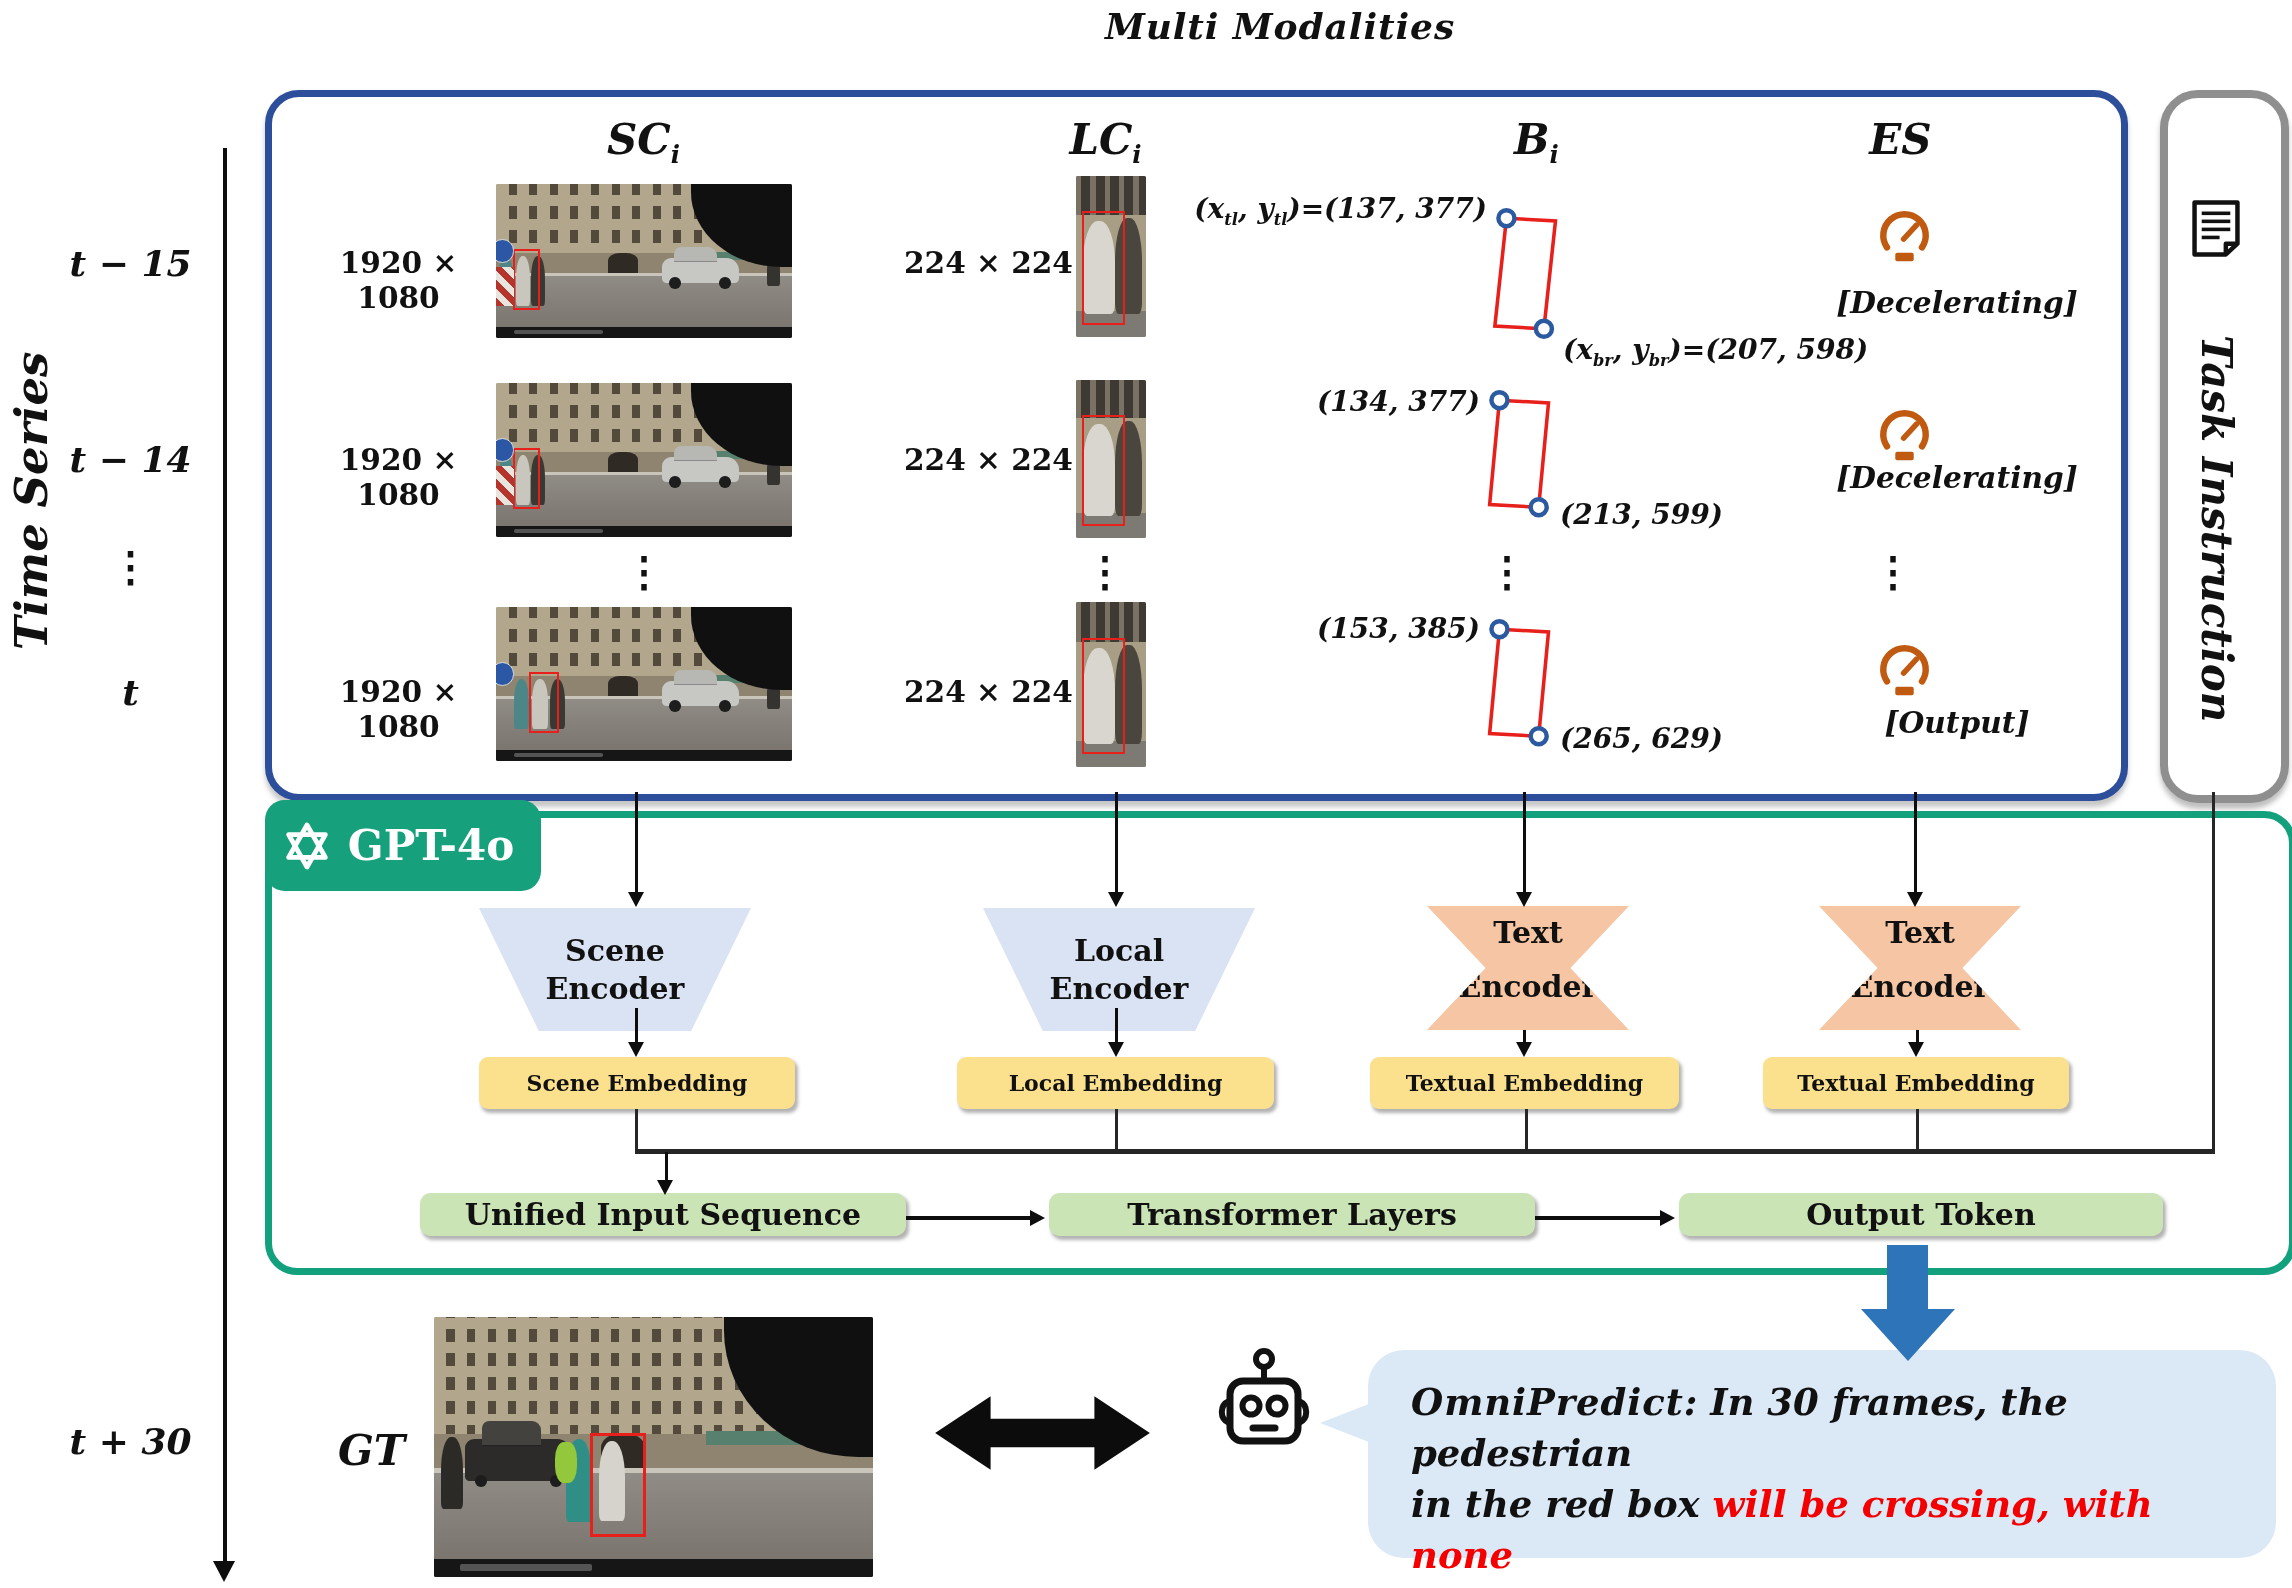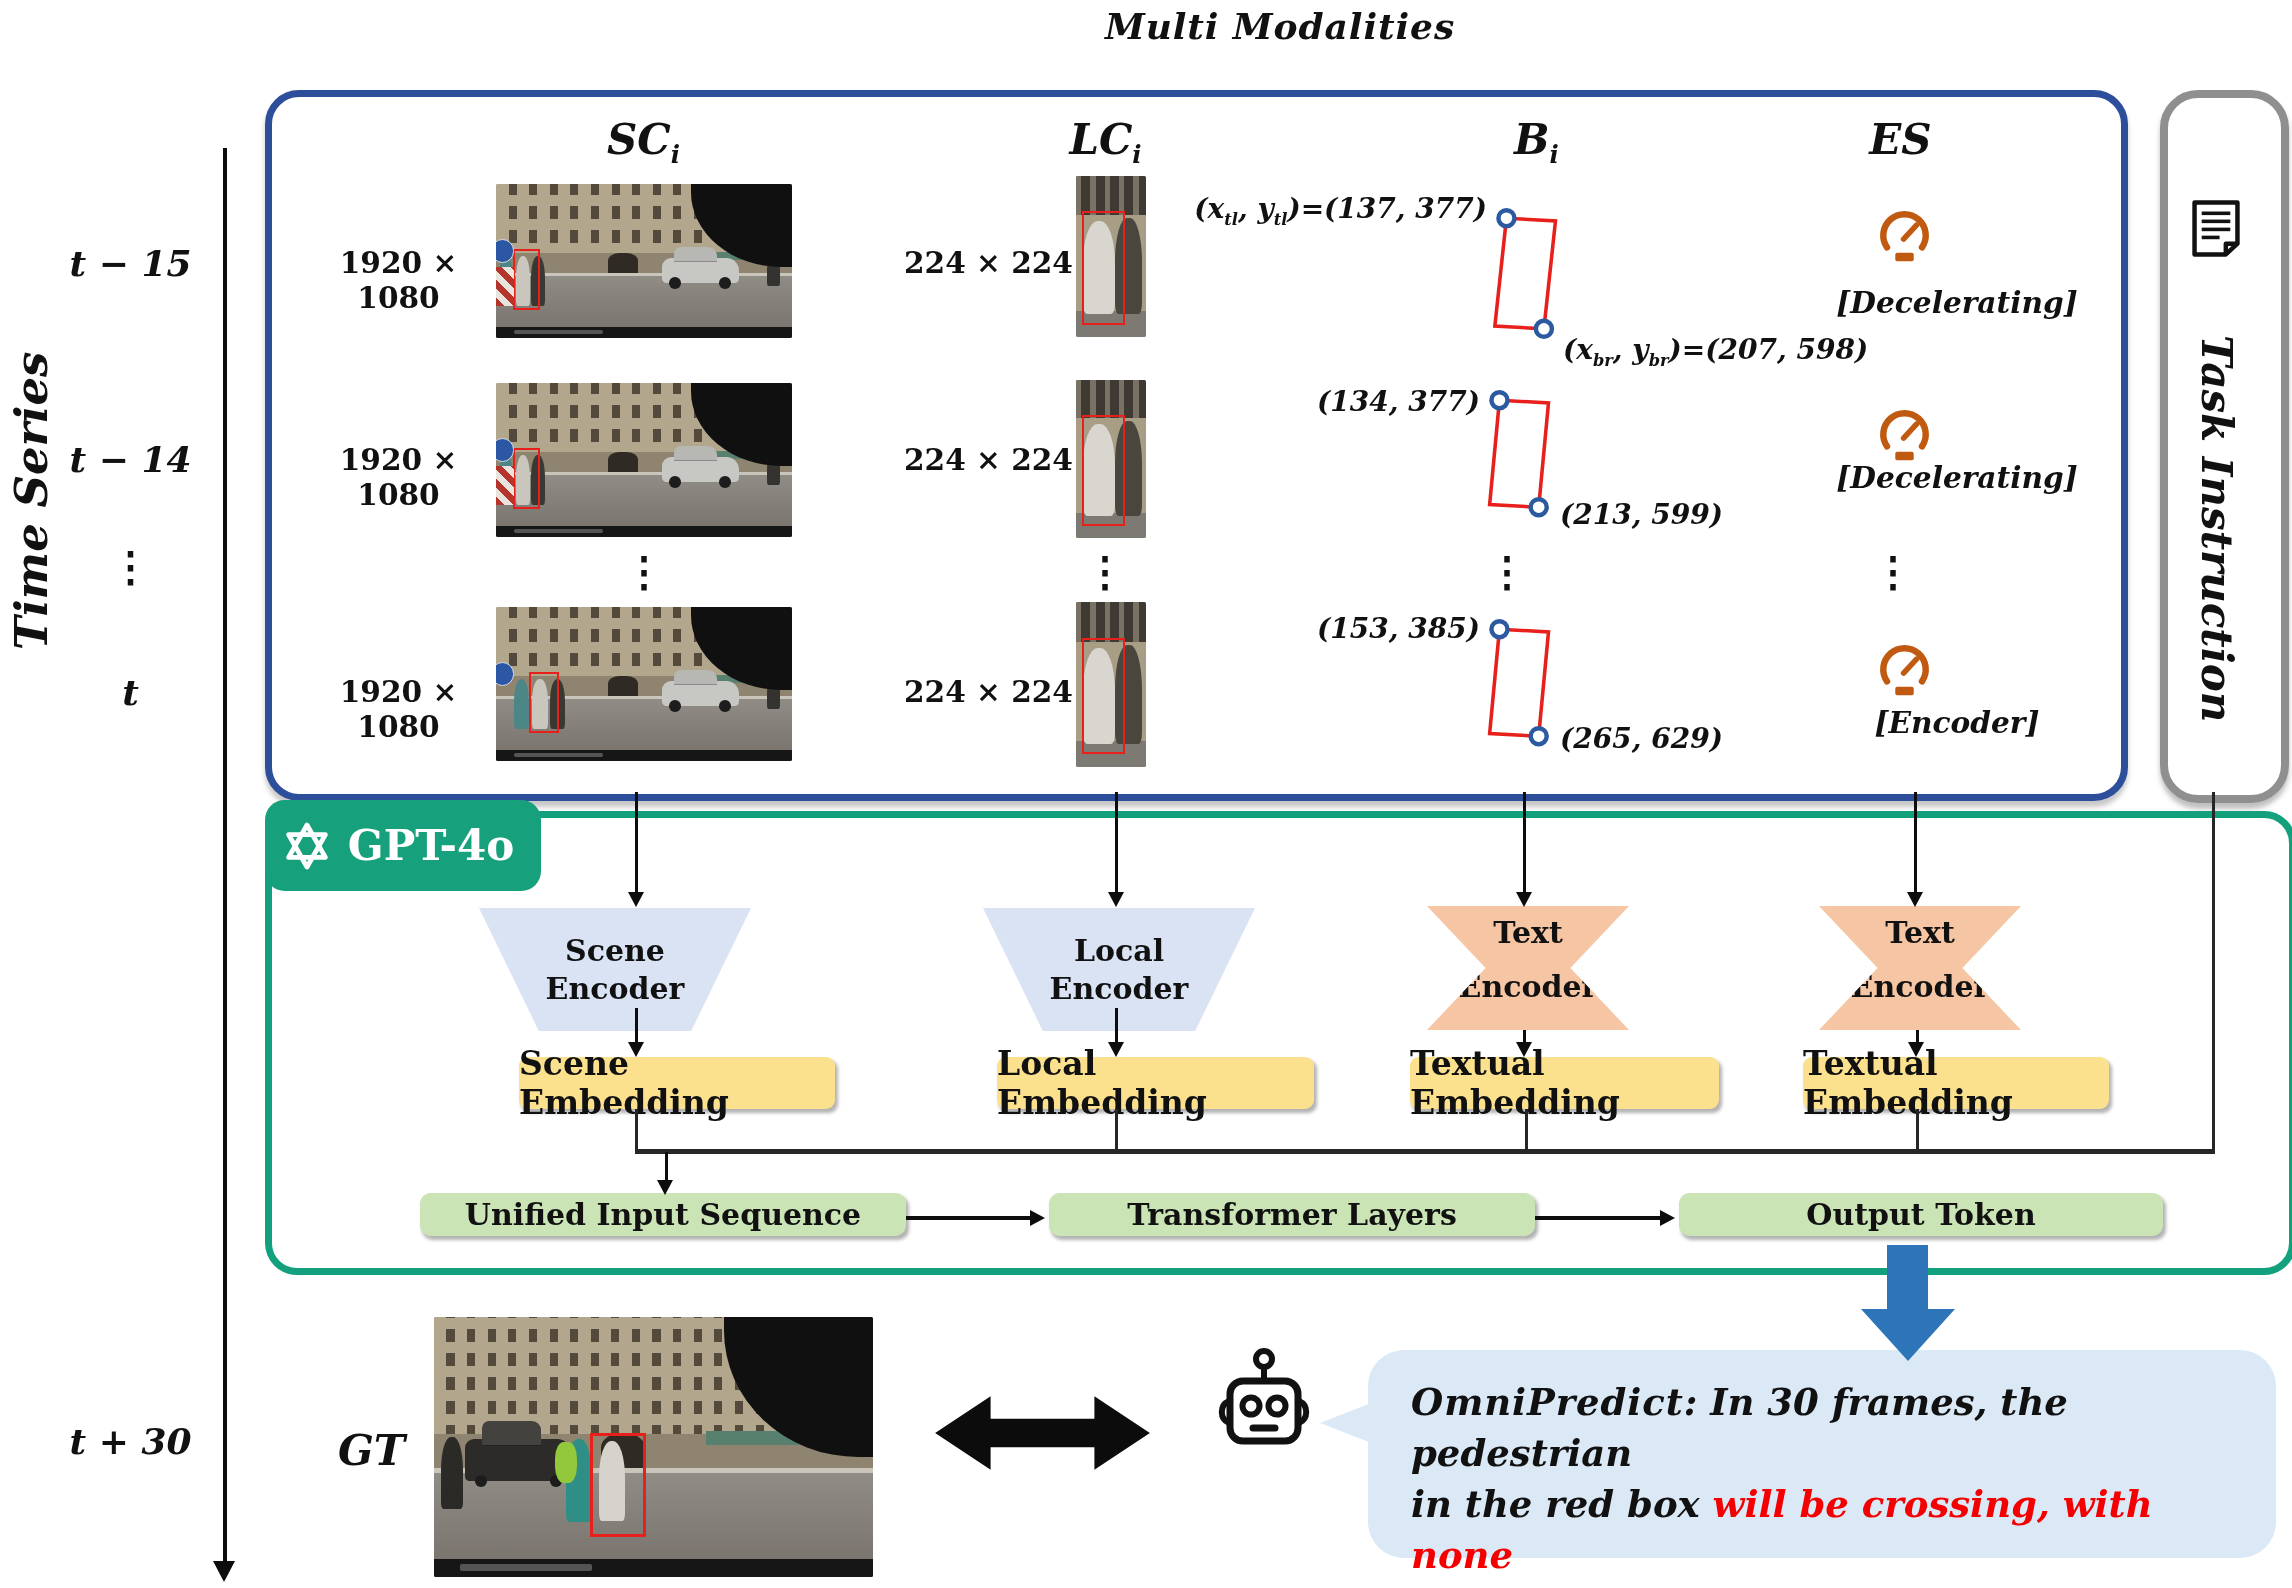--- a/index.html
+++ b/index.html
@@ -123,22 +123,22 @@
 
   
   .enc{z-index:4;display:flex;flex-direction:column;align-items:center;font-size:30px;font-weight:700;
     filter:drop-shadow(2.7px 3.6px 2.7px rgba(0,0,0,.28));}
   .enc-trap{justify-content:center;gap:3.6px;background:var(--encoder-blue);
     clip-path:polygon(0 0,100% 0,78% 100%,22% 100%);width:272px;height:123px;top:908px;}
   .e-scene{left:479px;} .e-local{left:983px;}
   .enc-hour{justify-content:space-between;padding:9px 0 26px;box-sizing:border-box;background:var(--encoder-salmon);
     clip-path:polygon(0 0,100% 0,71% 50%,100% 100%,0 100%,29% 50%);width:202px;height:124px;top:906px;}
   .e-text1{left:1427px;} .e-text2{left:1819px;}
-  .emb{top:1057px;height:52px;border-radius:9px;background:var(--embedding-yellow);font-size:33px;font-weight:700;
-    display:flex;align-items:center;justify-content:center;box-shadow:2.7px 3.6px 3.6px rgba(0,0,0,.3);z-index:4;margin-left:40px;}
+  .emb{top:1057px;height:52px;border-radius:9px;background:var(--embedding-yellow);font-size:22px;font-weight:700;
+    display:flex;align-items:center;justify-content:center;box-shadow:2.7px 3.6px 3.6px rgba(0,0,0,.3);z-index:4;}
   .m-scene{left:479px;width:316px;} .m-local{left:957px;width:317px;}
   .m-text1{left:1370px;width:309px;} .m-text2{left:1763px;width:306px;}
   .pipe{top:1193px;height:43px;border-radius:10.7px;background:var(--pipeline-green);font-size:30px;font-weight:700;
     display:flex;align-items:center;justify-content:center;box-shadow:2.7px 3.6px 3.6px rgba(0,0,0,.3);z-index:4;}
   .p-uni{left:420px;width:486px;} .p-trf{left:1049px;width:486px;} .p-out{left:1679px;width:484px;}
 
   
   .bshaft{left:1887px;top:1245px;width:41px;height:66px;background:var(--arrow-blue);z-index:7;}
   .bhead{left:1861px;top:1309px;width:0;height:0;border-left:47px solid transparent;border-right:47px solid transparent;
     border-top:52px solid var(--arrow-blue);z-index:7;}
@@ -307,21 +307,21 @@
     <path d="M13 47 A 23 23 0 1 1 51 47" fill="none" stroke="var(--gauge-orange)" stroke-width="7" stroke-linecap="round"></path>
     <line x1="31" y1="38" x2="45" y2="23" stroke="var(--gauge-orange)" stroke-width="6" stroke-linecap="round"></line>
     <rect x="22" y="53" width="20" height="9" rx="2" fill="var(--gauge-orange)"></rect>
   </svg>
   <div class="abs es-lab es1 ctr bi">[Decelerating]</div>
   <svg class="abs gauge g2" viewBox="0 0 64 64">
     <path d="M13 47 A 23 23 0 1 1 51 47" fill="none" stroke="var(--gauge-orange)" stroke-width="7" stroke-linecap="round"></path>
     <line x1="31" y1="38" x2="45" y2="23" stroke="var(--gauge-orange)" stroke-width="6" stroke-linecap="round"></line>
     <rect x="22" y="53" width="20" height="9" rx="2" fill="var(--gauge-orange)"></rect>
   </svg>
-  <div class="abs es-lab es2 ctr bi">[Encoder]</div>
+  <div class="abs es-lab es2 ctr bi">[Output]</div>
 
   <div class="abs green-panel"></div>
   <div class="abs badge">
     <svg width="56" height="56" viewBox="0 0 64 64">
       <g stroke="#fff" stroke-width="5.5" fill="none" stroke-linejoin="round">
         <path d="M32 8 L53 45 L11 45 Z"></path>
         <path d="M32 56 L11 19 L53 19 Z"></path>
       </g>
     </svg>
     <span class="badge-label">GPT-4o</span>

